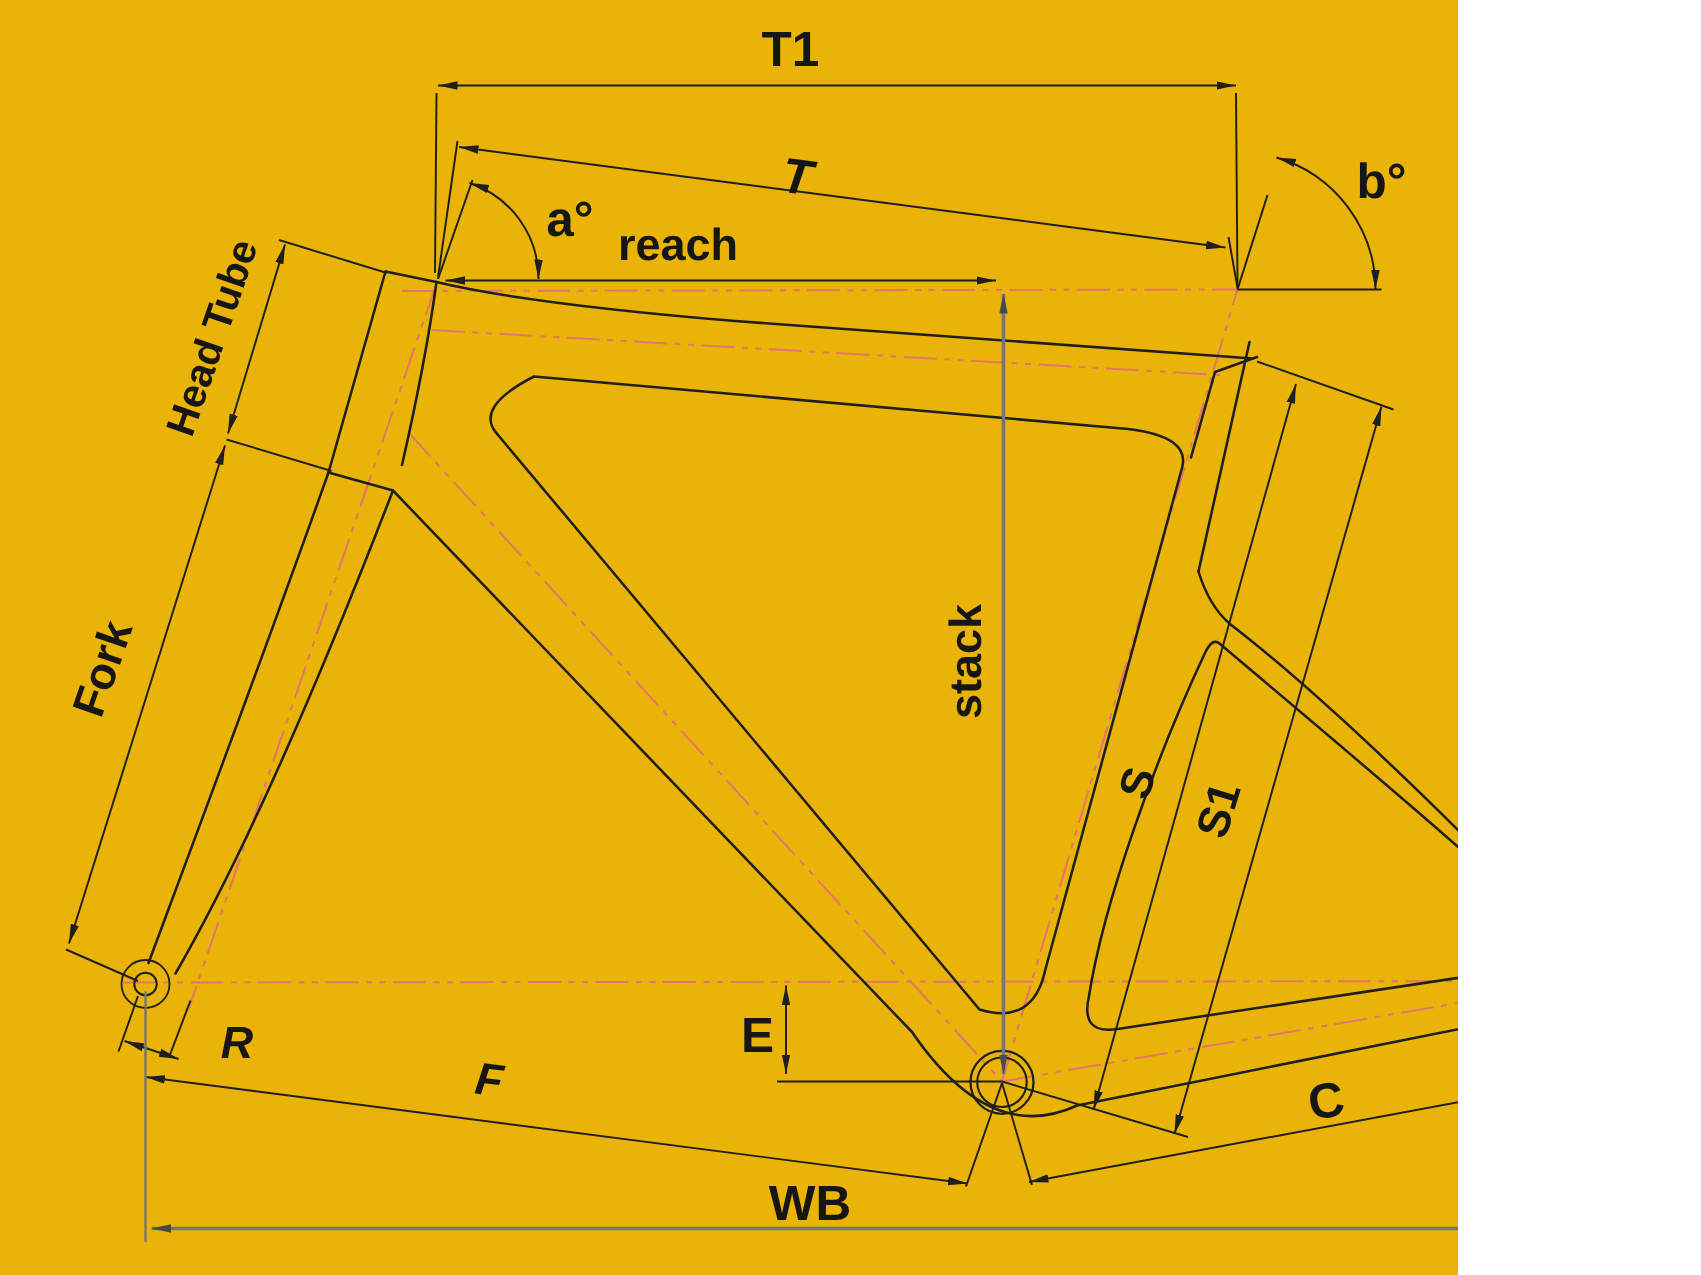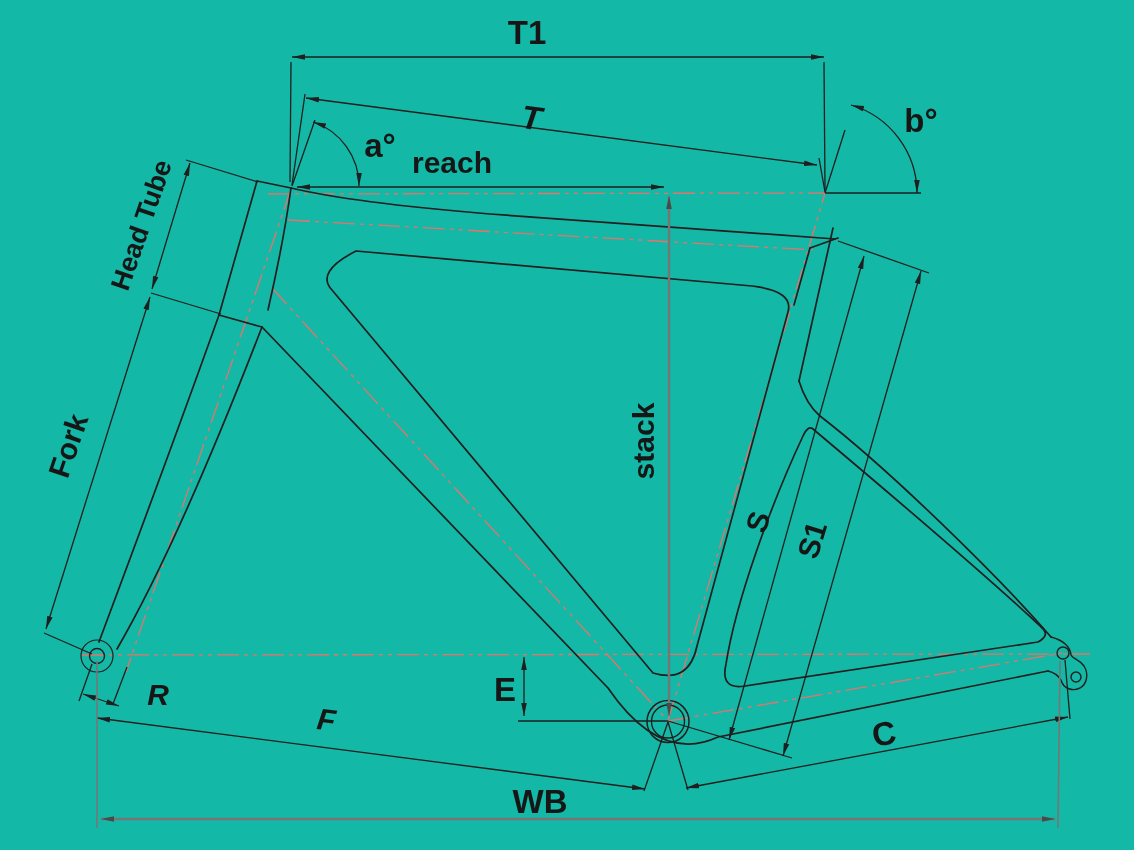--- a/index.html
+++ b/index.html
@@ -1,16 +1,16 @@
 <!DOCTYPE html>
 <html><head>
 <meta charset="utf-8">
 <style>
   html,body{margin:0;padding:0;background:#ffffff;}
-  .page{width:1134px;height:850px;position:relative;background:#14b8a6;overflow:hidden;}
+  .page{width:972px;height:850px;position:relative;background:#eab308;overflow:hidden;}
   svg{display:block;}
   text{font-family:"Liberation Sans", sans-serif;font-weight:700;fill:#161616;}
   .lab-sm{font-size:27px;}
   .lab-md{font-size:30px;}
   .lab-lg{font-size:33px;}
   .ital{font-style:italic;}
 </style>
 </head>
 <body>
 

